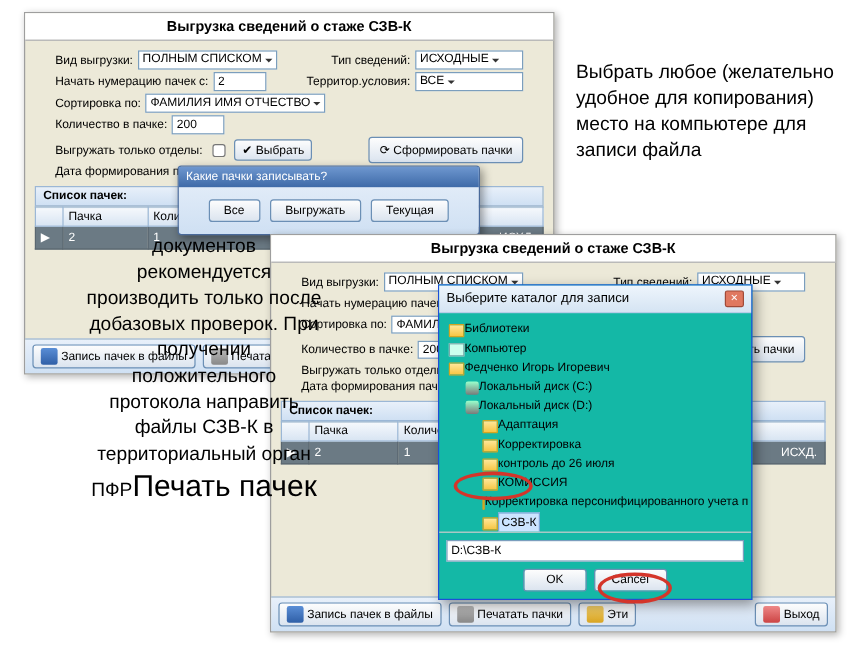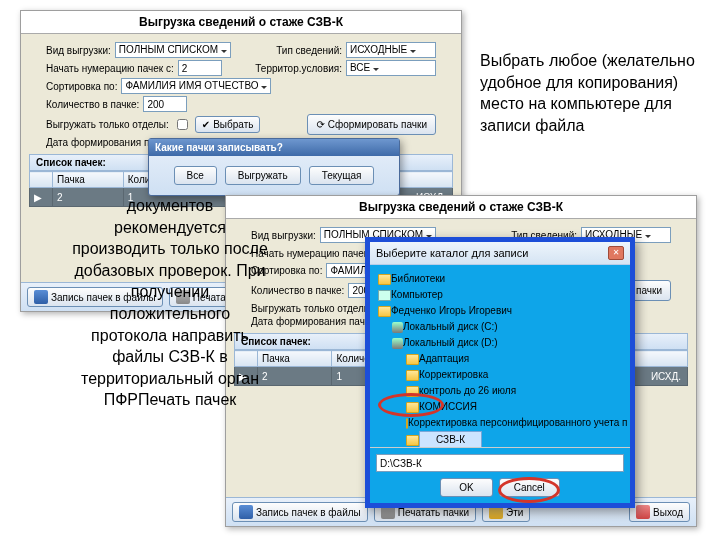--- a/index.html
+++ b/index.html
@@ -12,33 +12,33 @@
 .sel{min-width:90px}
 .w60{width:44px}
 .btn{background:linear-gradient(#fdfdfd,#dbe4ef);border:1px solid #6b8fb5;border-radius:3px;padding:2px 6px;font-size:10px;display:inline-flex;align-items:center;gap:3px;cursor:pointer}
 .btn-big{padding:4px 8px;font-size:10px}
 .section-label{background:linear-gradient(#e8f0fa,#cfe0f3);border:1px solid #9bb7d6;padding:2px 6px;font-size:10px;font-weight:bold;margin-top:6px}
 .tbl{width:100%;border-collapse:collapse;font-size:10px}
 .tbl th{background:linear-gradient(#f5f8fc,#d7e4f2);border:1px solid #9bb7d6;padding:2px 4px;font-weight:normal;text-align:left}
 .tbl td{background:#6b7a84;color:#fff;border:1px solid #5a6770;padding:2px 4px;height:14px}
 .toolbar{position:absolute;bottom:0;left:0;right:0;background:linear-gradient(#e8f0fa,#cfe0f3);border-top:1px solid #9bb7d6;padding:4px 6px;display:flex;gap:6px;align-items:center}
 .dialog{position:absolute;background:linear-gradient(#e8f0fa,#cfe0f3);border:1px solid #4a6a9a;border-radius:3px;box-shadow:2px 3px 8px rgba(0,0,0,.4)}
-.dlg-title{background:linear-gradient(#6e97cf,#3e6aa8);color:#fff;font-size:10px;font-weight:bold;padding:3px 6px}
+.dlg-title{background:linear-gradient(#6e97cf,#3e6aa8);color:#fff;font-size:10px;font-weight:normal;padding:3px 6px}
 .dlg-body{padding:10px;display:flex;justify-content:center;gap:8px}
 .dialog .btn{padding:3px 12px}
-.folder-dlg{position:absolute;background:#0ea5e9;border:5px solid #1d4ed8;box-shadow:3px 4px 10px rgba(0,0,0,.4);width:260px}
+.folder-dlg{position:absolute;background:#14b8a6;border:1px solid #1d4ed8;box-shadow:3px 4px 10px rgba(0,0,0,.4);width:260px}
 .fd-title{background:linear-gradient(#eef5fc,#d5e4f3);padding:4px 6px;font-size:11px;display:flex;justify-content:space-between;align-items:center;border-bottom:1px solid #b7cde8}
 .tree{padding:6px 8px;font-size:10px;line-height:16px;max-height:170px;overflow:hidden}
 .tree-item{display:flex;align-items:center;gap:0;white-space:nowrap}
 .ind1{padding-left:14px}.ind2{padding-left:28px}
 .ico{width:12px;height:12px;display:inline-block}
 .ico-f{background:linear-gradient(#ffe79a,#f7c644);border:1px solid #d4a520;border-radius:1px;width:11px;height:9px}
 .ico-d{background:linear-gradient(#9fc,#7a7a7a);border-radius:2px;width:11px;height:11px}
 .ico-pc{background:#cfe;border:1px solid #7aa;width:11px;height:9px}
-.sel-hl{background:#cce4ff;border:1px solid #7aa7d8;padding:0 16px}
+.sel-hl{background:#cce4ff;border:1px solid #7aa7d8;padding:0 2px}
 .circle{position:absolute;border:3px solid #d4352a;border-radius:50%;pointer-events:none}
 .fd-bottom{padding:6px;border-top:1px solid #ccc}
 .fd-path{display:flex;align-items:center;gap:4px;margin-bottom:6px}
 .fd-btns{display:flex;justify-content:center;gap:6px}
 .caption{position:absolute;font-family:Arial;font-size:16px;line-height:1.35}
 .caption-top{left:480px;top:50px;width:220px}
 .caption-left{left:70px;top:195px;width:200px;text-align:center}
 .cb{width:11px;height:11px}
 .chevron{width:0;height:0;border-top:3px solid #333;border-left:3px solid transparent;border-right:3px solid transparent;display:inline-block}
 .x-btn{background:#e07860;border:1px solid #a04a38;color:#fff;width:14px;height:12px;font-size:8px;text-align:center;line-height:11px;border-radius:2px}
@@ -259,14 +259,14 @@
       <span class="btn" style="padding:3px 14px">Cancel</span>
     </div>
   </div>
 </div>
 
 <div class="circle" style="left:378px;top:393px;width:60px;height:18px"></div>
 <div class="circle" style="left:498px;top:477px;width:56px;height:20px"></div>
 
 <div class="caption caption-top">Выбрать любое (желательно удобное для копирования) место на компьютере для записи файла</div>
 <div class="caption caption-left">
-  <span>документов рекомендуется производить только после добазовых проверок. При получении положительного протокола направить файлы СЗВ-К в территориальный орган ПФР</span><span style="font-size:16px">Печать пачек</span>
+  <span>документов рекомендуется производить только после добазовых проверок. При получении положительного протокола направить файлы СЗВ-К в территориальный орган ПФР</span><span style="font-size:25px">Печать пачек</span>
 </div>
 
 </body></html>

